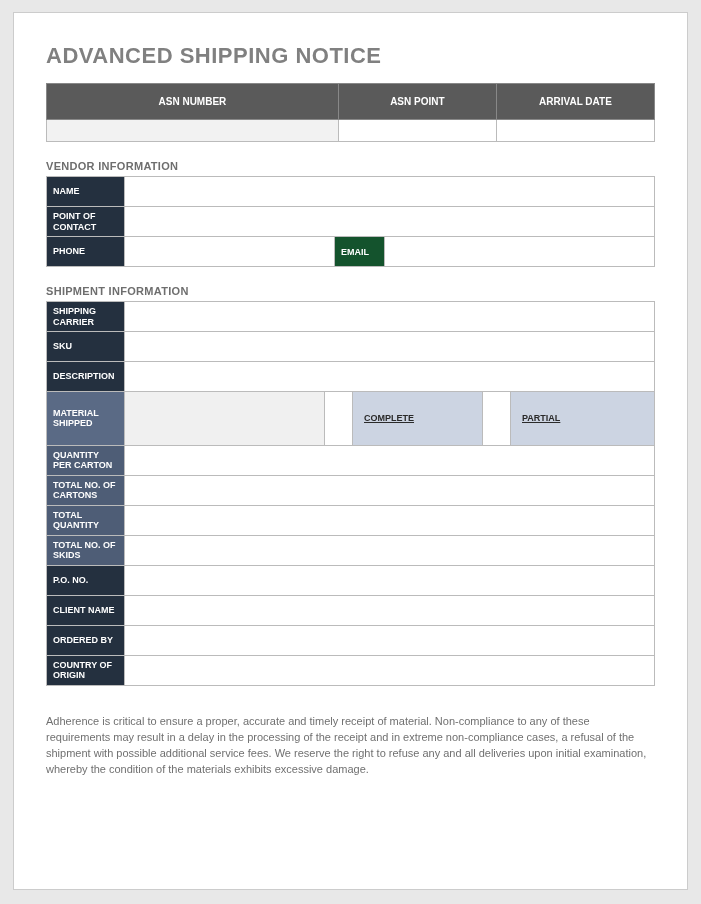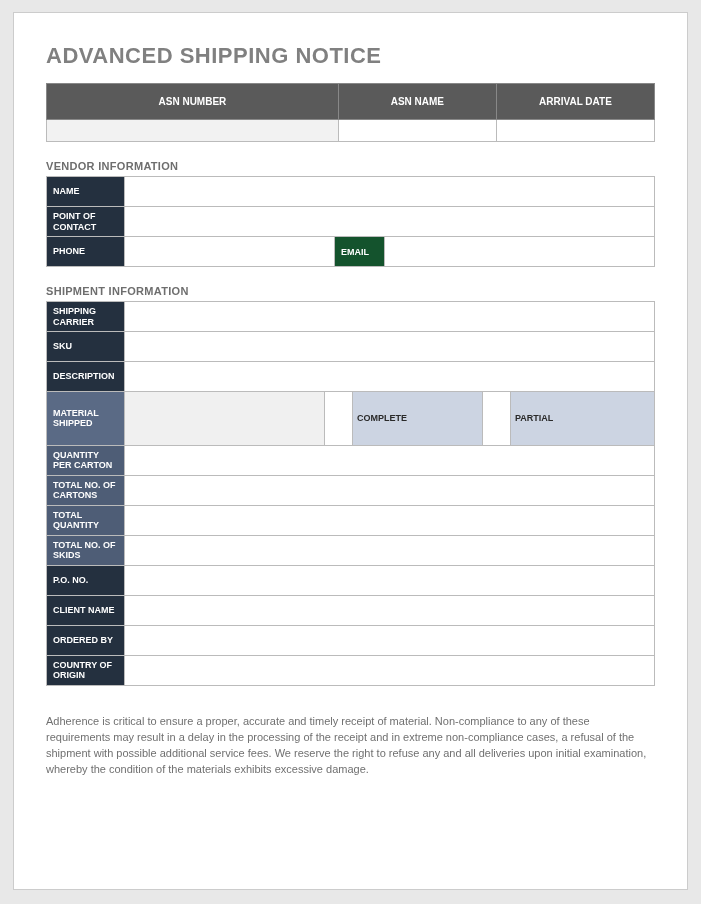--- a/index.html
+++ b/index.html
@@ -100,21 +100,22 @@
     width: 50px;
     text-align: left;
   }
   .material-row td { height: 30px; }
   .mat-grey { background: #f0f0f0; }
   .mat-label {
     background: #ccd4e2;
     font-size: 9px;
     font-weight: bold;
     color: #2a2a2a;
-    padding-left: 4px;
+    padding-left: 11px;
+    text-decoration: underline;
   }
   .mat-white { background: #fff; }
 
   .disclaimer {
     color: #707070;
     font-size: 11px;
     line-height: 1.45;
     margin-top: 28px;
   }
 </style>
@@ -122,21 +123,21 @@
 <body>
 
 <div class="page">
 
   <div class="title">ADVANCED SHIPPING NOTICE</div>
 
   <table class="asn-table">
     <tbody>
         <tr>
       <th class="col-asn-num">ASN NUMBER</th>
-      <th class="col-asn-date">ASN NAME</th>
+      <th class="col-asn-date">ASN POINT</th>
       <th class="col-arr-date">ARRIVAL DATE</th>
     </tr>
     <tr>
       <td></td>
       <td class="white"></td>
       <td class="white"></td>
     </tr>
   </tbody>
     </table>
 

